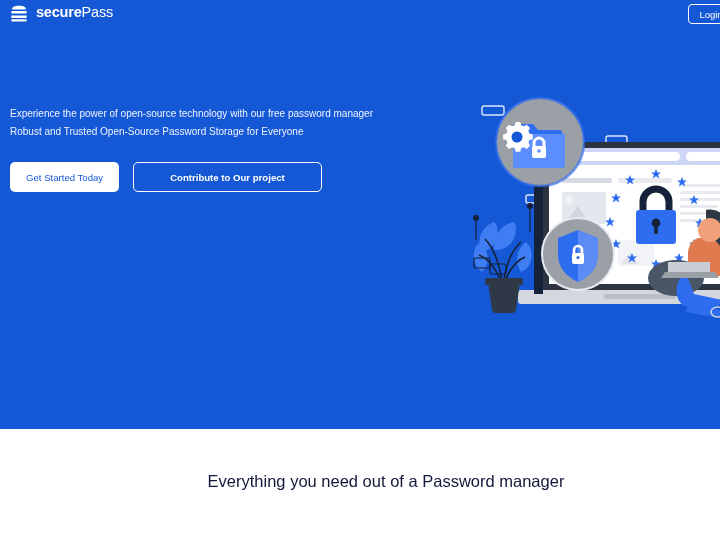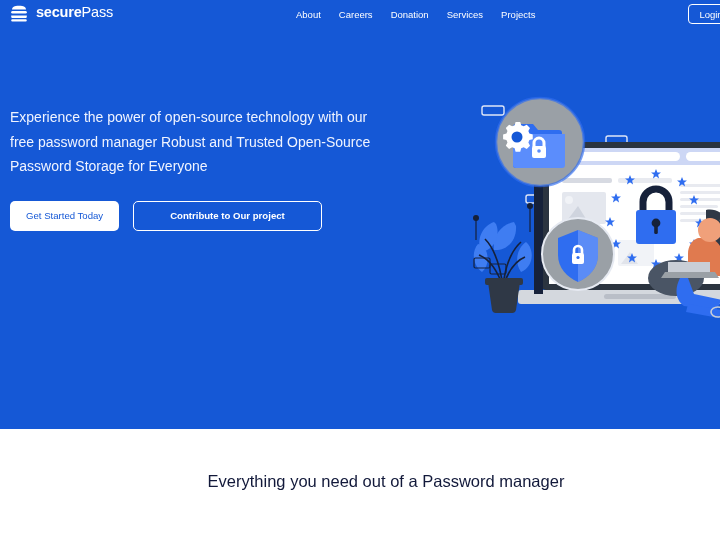--- a/index.html
+++ b/index.html
@@ -58,21 +58,21 @@
   
   .hero-copy { position:absolute; left:10px; top:86px; width:400px; }
   .hero-title {
     font-size:30px; line-height:1.16; font-weight:700;
     color:#ffffff; letter-spacing:-0.5px;
     text-shadow:0 1px 2px rgba(0,0,0,0.10);
     max-width:372px;
   }
   .hero-sub {
     margin-top:19px;
-    font-size:14px; line-height:1.75; color:#f0f4ff;
+    font-size:10px; line-height:1.75; color:#f0f4ff;
     max-width:368px; font-weight:400;
   }
   .hero-buttons {
     margin-top:22px; display:flex; align-items:center; gap:14px;
   }
   .btn {
     font-family:inherit; font-size:9.6px; cursor:pointer;
     border-radius:5px; display:flex; align-items:center; justify-content:center;
     height:30px; white-space:nowrap;
   }
@@ -114,27 +114,20 @@
             <rect x="2.2" y="6.1" width="15.6" height="2.5" rx="1.25" fill="#fff"></rect>
             <path d="M2.2 10.6h15.6v1.1c0 .7-.6 1.3-1.3 1.3H3.5c-.7 0-1.3-.6-1.3-1.3v-1.1z" fill="#fff"></path>
             <rect x="2.2" y="14.3" width="15.6" height="2.2" rx="1.1" fill="#fff"></rect>
           </svg>
         </span>
         <span class="brand-text">
           <b>secure</b><span>Pass</span>
         </span>
       </div>
 
-      <nav class="nav-links">
-        <a class="nav-link">About</a>
-        <a class="nav-link">Careers</a>
-        <a class="nav-link">Donation</a>
-        <a class="nav-link">Services</a>
-        <a class="nav-link">Projects</a>
-      </nav>
 
       <button class="login-btn">Login</button>
     </div>
 
     <div class="hero-copy">
       <p class="hero-sub">Experience the power of open-source technology with our free password manager Robust and Trusted Open-Source Password Storage for Everyone</p>
       <div class="hero-buttons">
         <button class="btn btn-primary">Get Started Today</button>
         <button class="btn btn-secondary">Contribute to Our project</button>
       </div>

